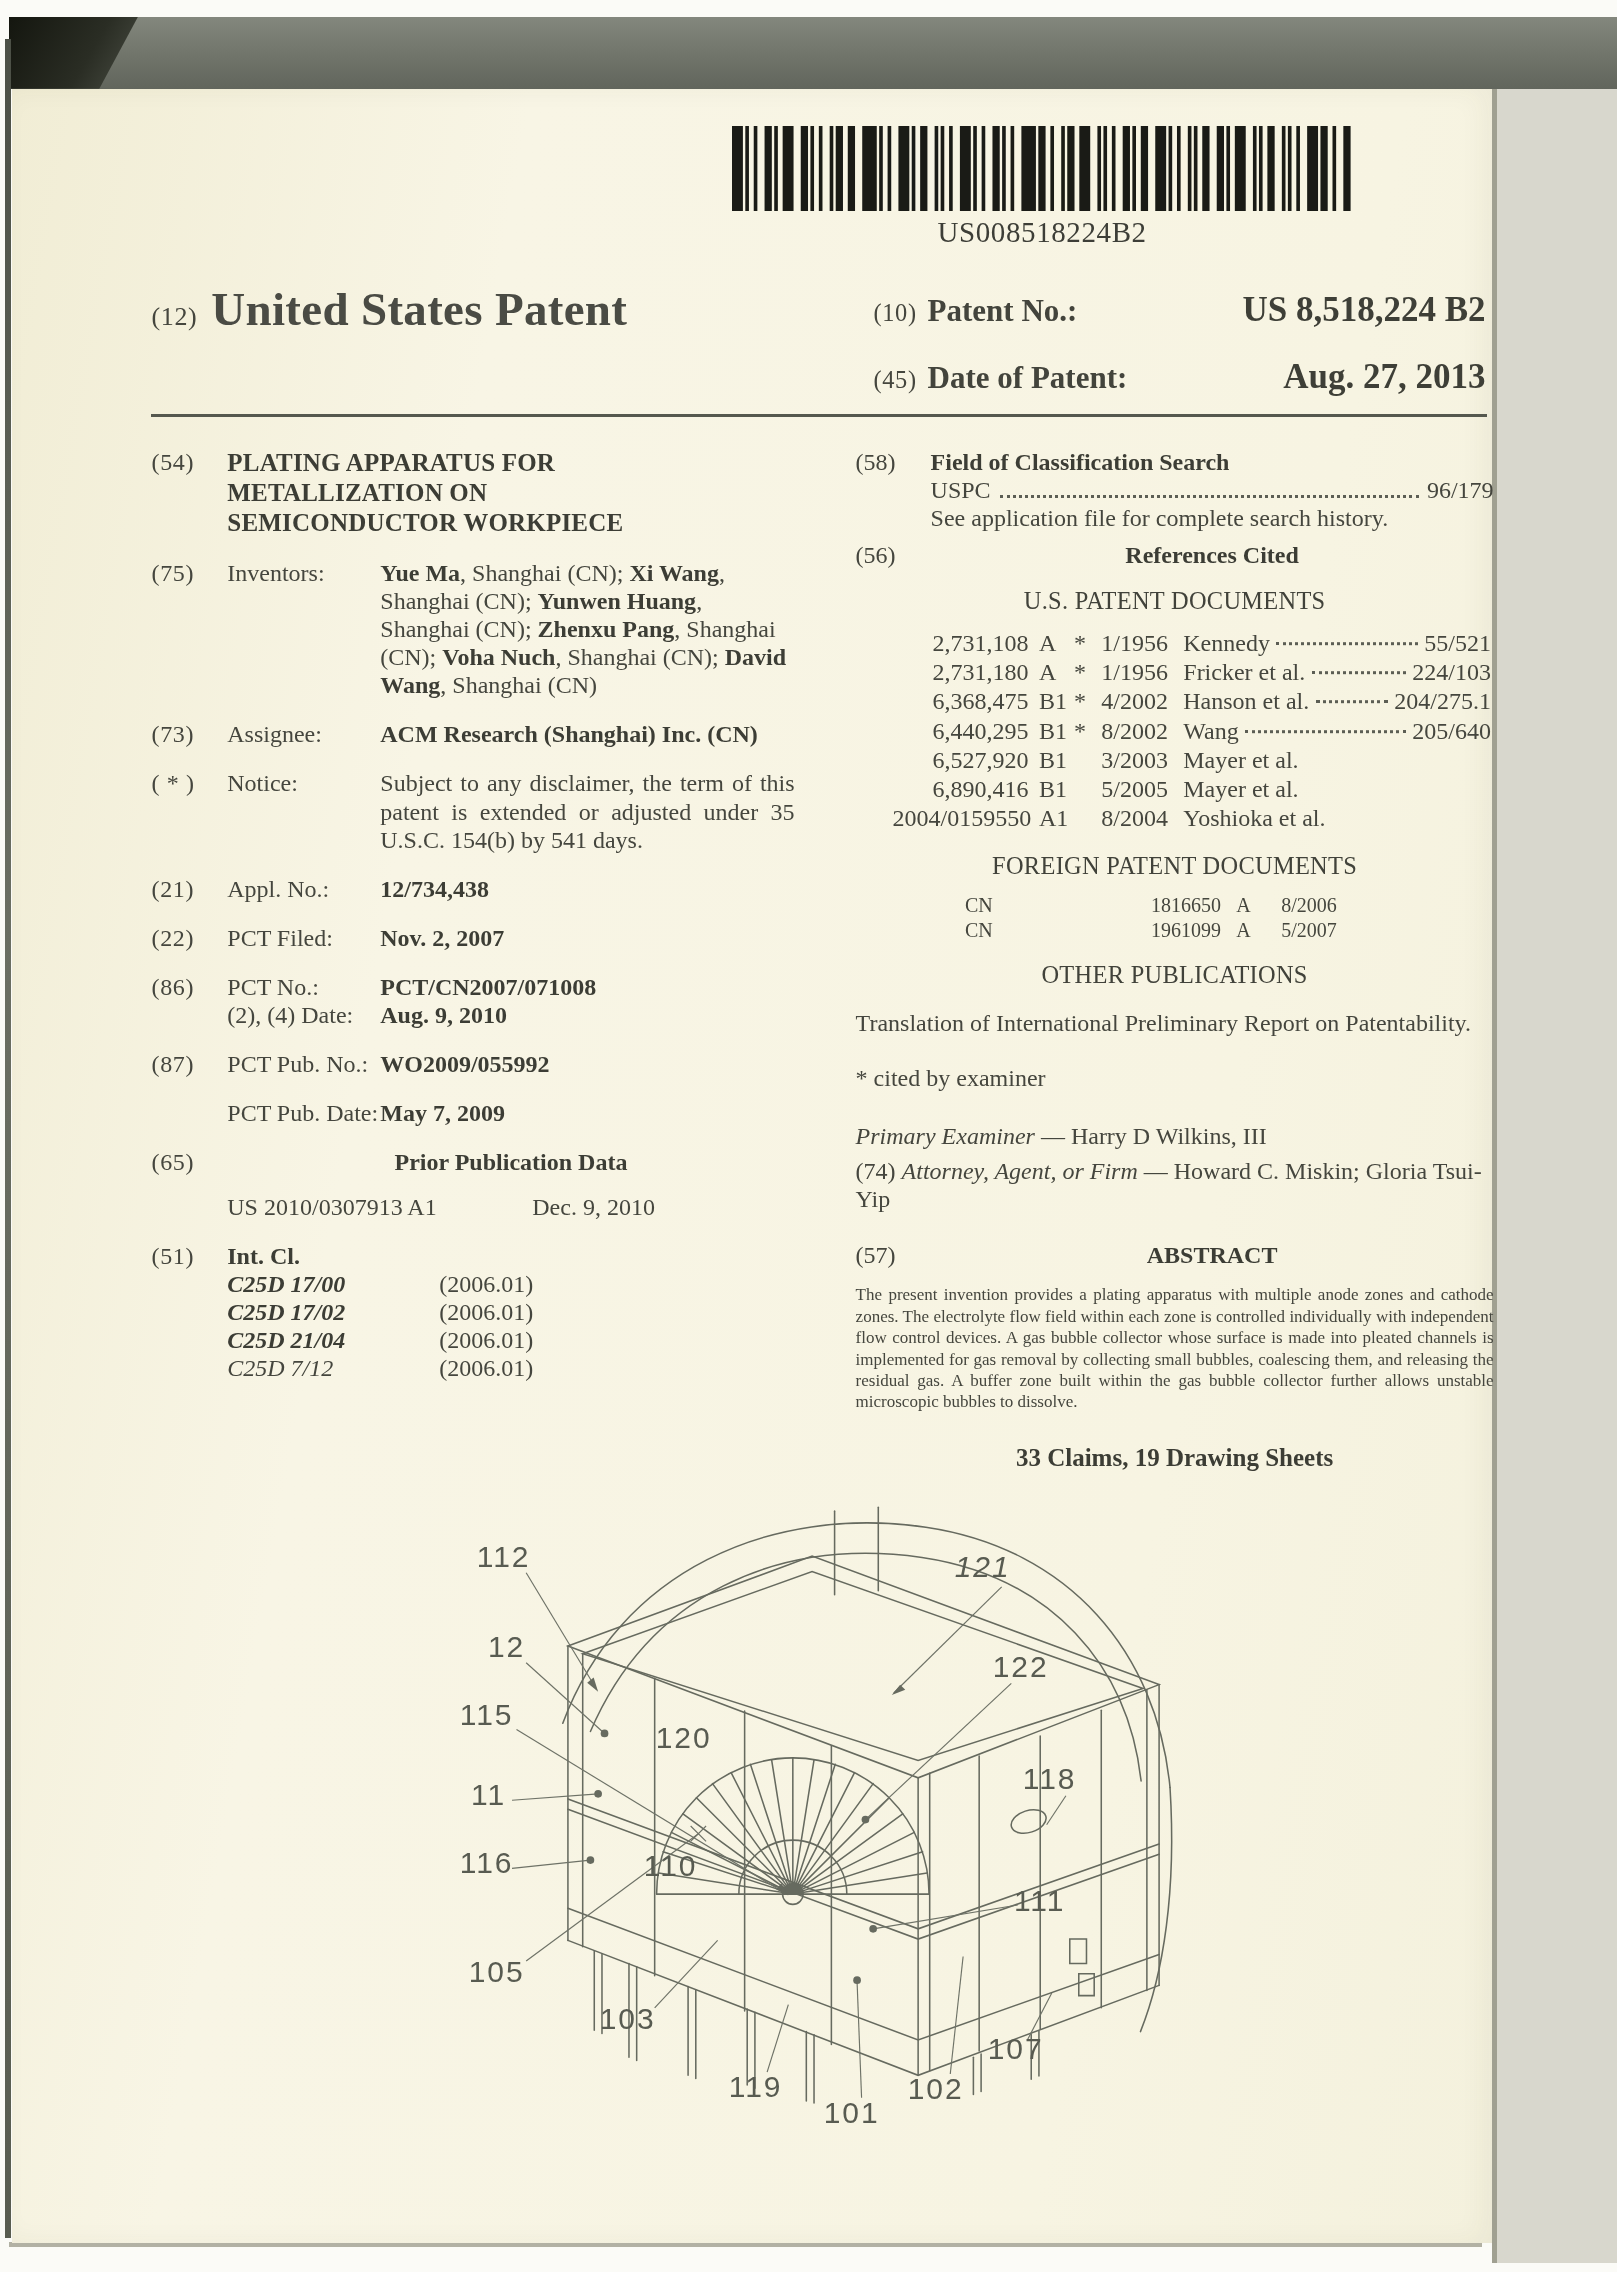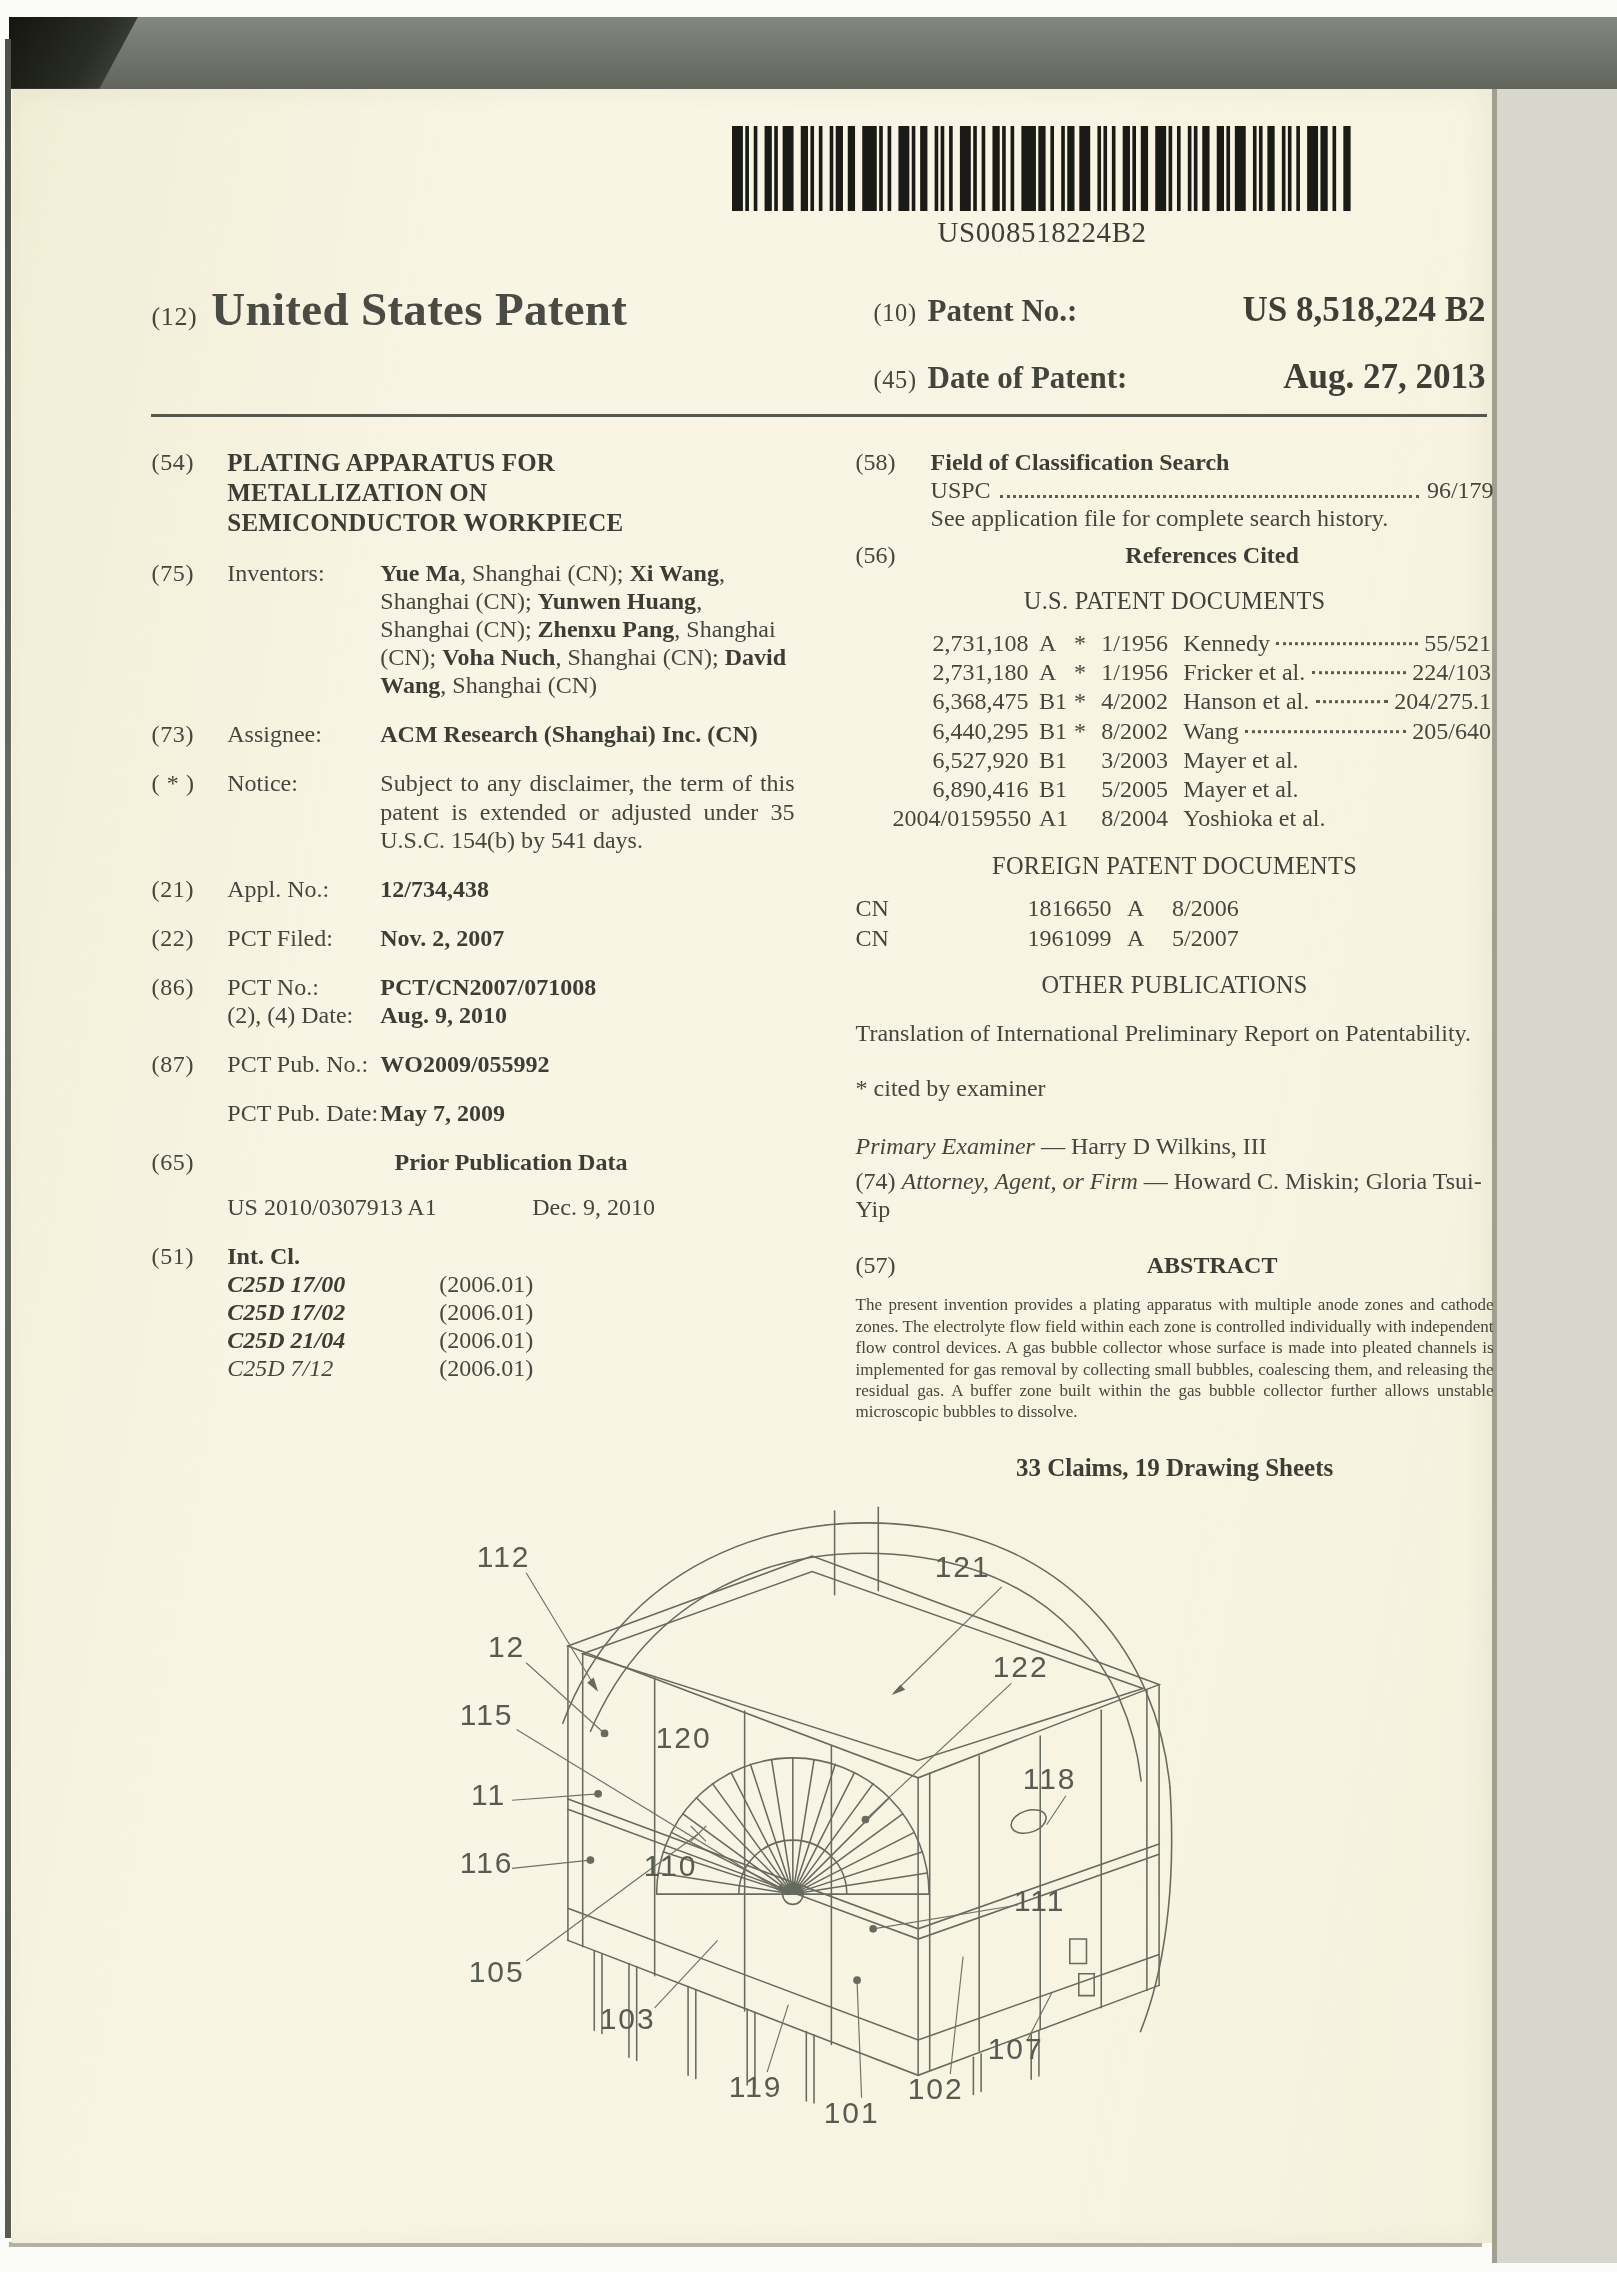--- a/index.html
+++ b/index.html
@@ -71,21 +71,21 @@
   .ref-header{text-align:center;font-size:24.4px;letter-spacing:0.3px;margin:18px 0 13px;color:#41423a;}
   .ref-rows{padding-left:37px;padding-right:2.6px;}
   .ref-row{display:flex;align-items:baseline;font-size:24px;line-height:1.22;}
   .rno{width:136px;text-align:right;white-space:nowrap;}
   .rkind{width:35px;margin-left:10.3px;}
   .rstar{width:22px;}
   .rdate{width:72px;text-align:right;margin-right:15.4px;white-space:nowrap;}
   .rname{white-space:nowrap;}
   .rlead{flex:1;border-bottom:3.2px dotted #5c5e54;margin:0 6.4px;transform:translateY(-5.8px);min-width:15.4px;}
   .rcls{text-align:right;white-space:nowrap;}
-  .f-row{display:flex;font-size:24px;line-height:1.25;}
+  .f-row{display:flex;font-size:20px;line-height:1.25;justify-content:center;}
   .fcc{width:134px;}
   .fno{width:122px;text-align:right;}
   .fkind{margin-left:15.4px;width:45px;}
   .fdate{width:103px;}
   .other-text{margin:19.3px 0 27px;}
   .cited-note{margin:0 0 30px;}
   .examiner-line{margin:0 0 6.4px;}
   .attorney-line{margin:0 0 28px;}
   .abstract-text{text-align:justify;margin:0 0 30px;font-size:17px;line-height:1.26;}
   .claims-note{text-align:center;font-weight:bold;font-size:25px;color:#3c3d35;}
@@ -514,20 +514,20 @@
       <span class="fig-label" style="left:51px;top:366px;">116</span>
       <span class="fig-label" style="left:61px;top:475px;">105</span>
       <span class="fig-label" style="left:192px;top:522px;">103</span>
       <span class="fig-label" style="left:320px;top:590px;">119</span>
       <span class="fig-label" style="left:416px;top:616px;">101</span>
       <span class="fig-label" style="left:500px;top:592px;">102</span>
       <span class="fig-label" style="left:580px;top:552px;">107</span>
       <span class="fig-label" style="left:604px;top:404px;">111</span>
       <span class="fig-label" style="left:614px;top:282px;">118</span>
       <span class="fig-label" style="left:585px;top:170px;">122</span>
-      <span class="fig-label" style="left:527px;top:70px;">121</span>
+      <span class="fig-label" style="left:547px;top:70px;font-style:italic;">121</span>
       <span class="fig-label" style="left:248px;top:241px;">120</span>
       <span class="fig-label" style="left:235px;top:369px;">110</span>
     </div>
 
   </div>
 </div>
 
 
 </body></html>

